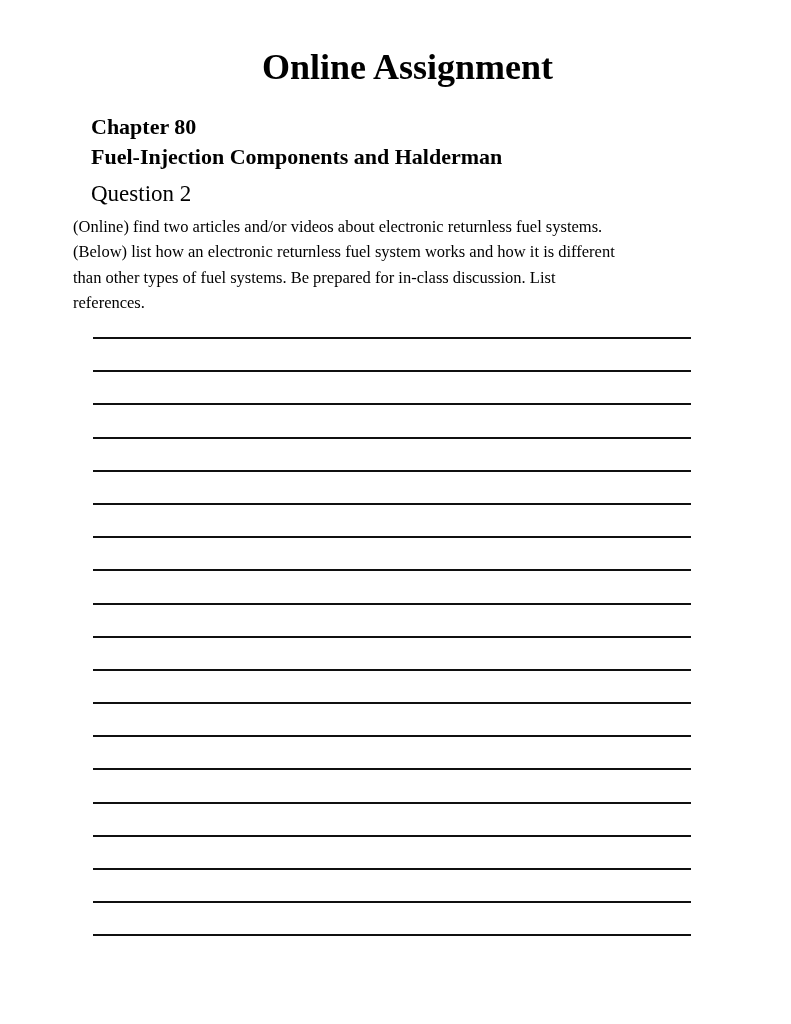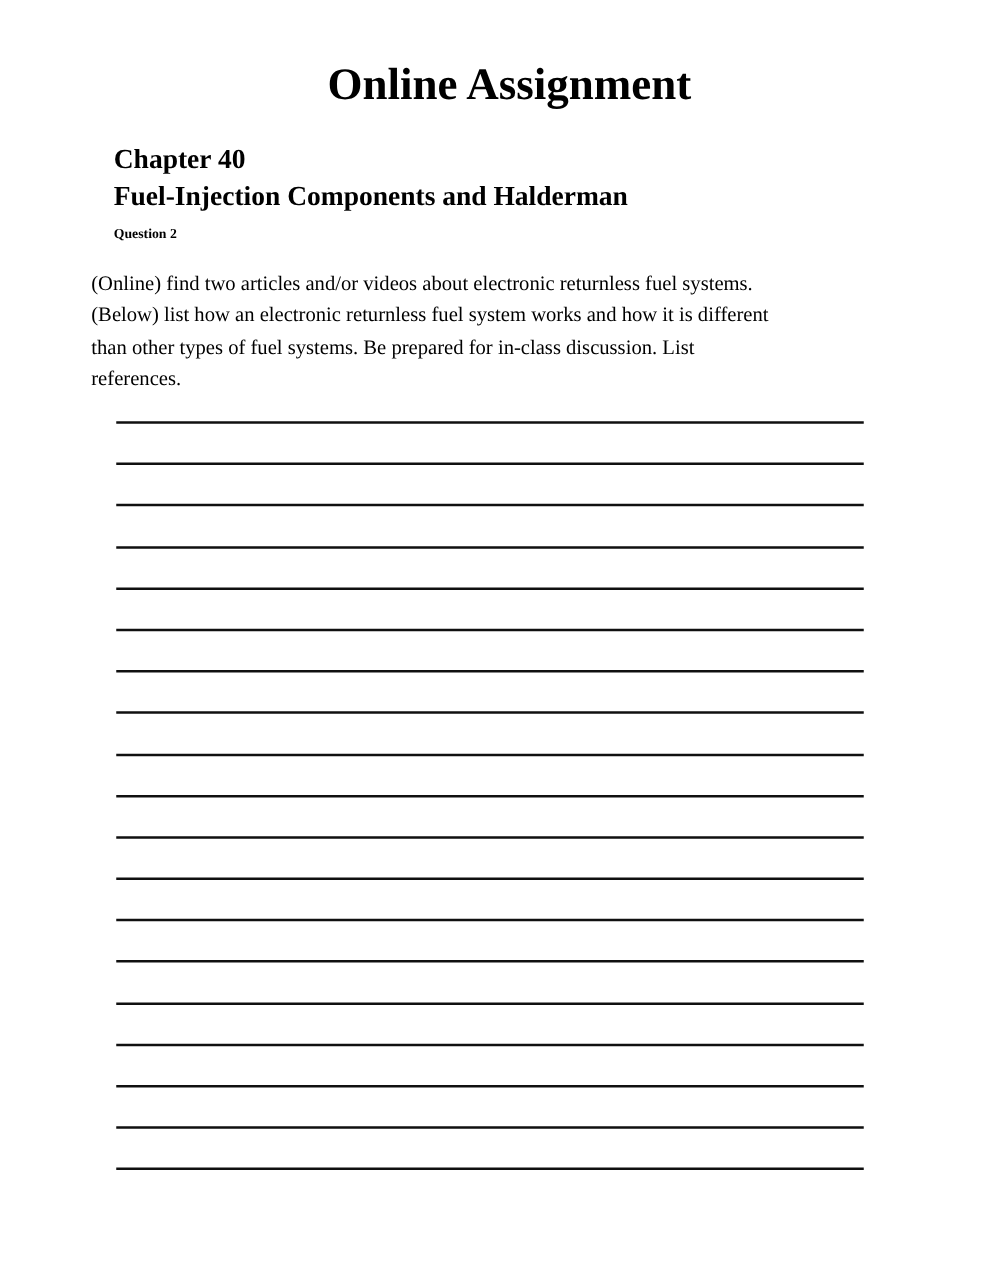--- a/index.html
+++ b/index.html
@@ -28,22 +28,22 @@
     top: 112px;
     left: 91px;
     font-size: 22px;
     font-weight: bold;
     line-height: 30px;
   }
   .question-label {
     position: absolute;
     top: 181px;
     left: 91px;
-    font-size: 11px;
-    font-weight: bold;
+    font-size: 23px;
+    font-weight: normal;
   }
   .question-instructions {
     position: absolute;
     top: 214px;
     left: 73px;
     width: 640px;
     margin: 0;
     font-size: 16.5px;
     line-height: 25.3px;
     white-space: pre-line;
@@ -102,21 +102,21 @@
   }
 </style>
 </head>
 <body>
 
 <div class="page">
 
   <div class="page-title">Online Assignment</div>
 
   <div class="chapter-block">
-    <div>Chapter 40</div>
+    <div>Chapter 80</div>
     <div>Fuel-Injection Components and Halderman</div>
   </div>
 
   <div class="question-label">Question 2</div>
 
   <p class="question-instructions">(Online) find two articles and/or videos about electronic returnless fuel systems.
 (Below) list how an electronic returnless fuel system works and how it is different
 than other types of fuel systems. Be prepared for in-class discussion. List
 references.</p>
 

